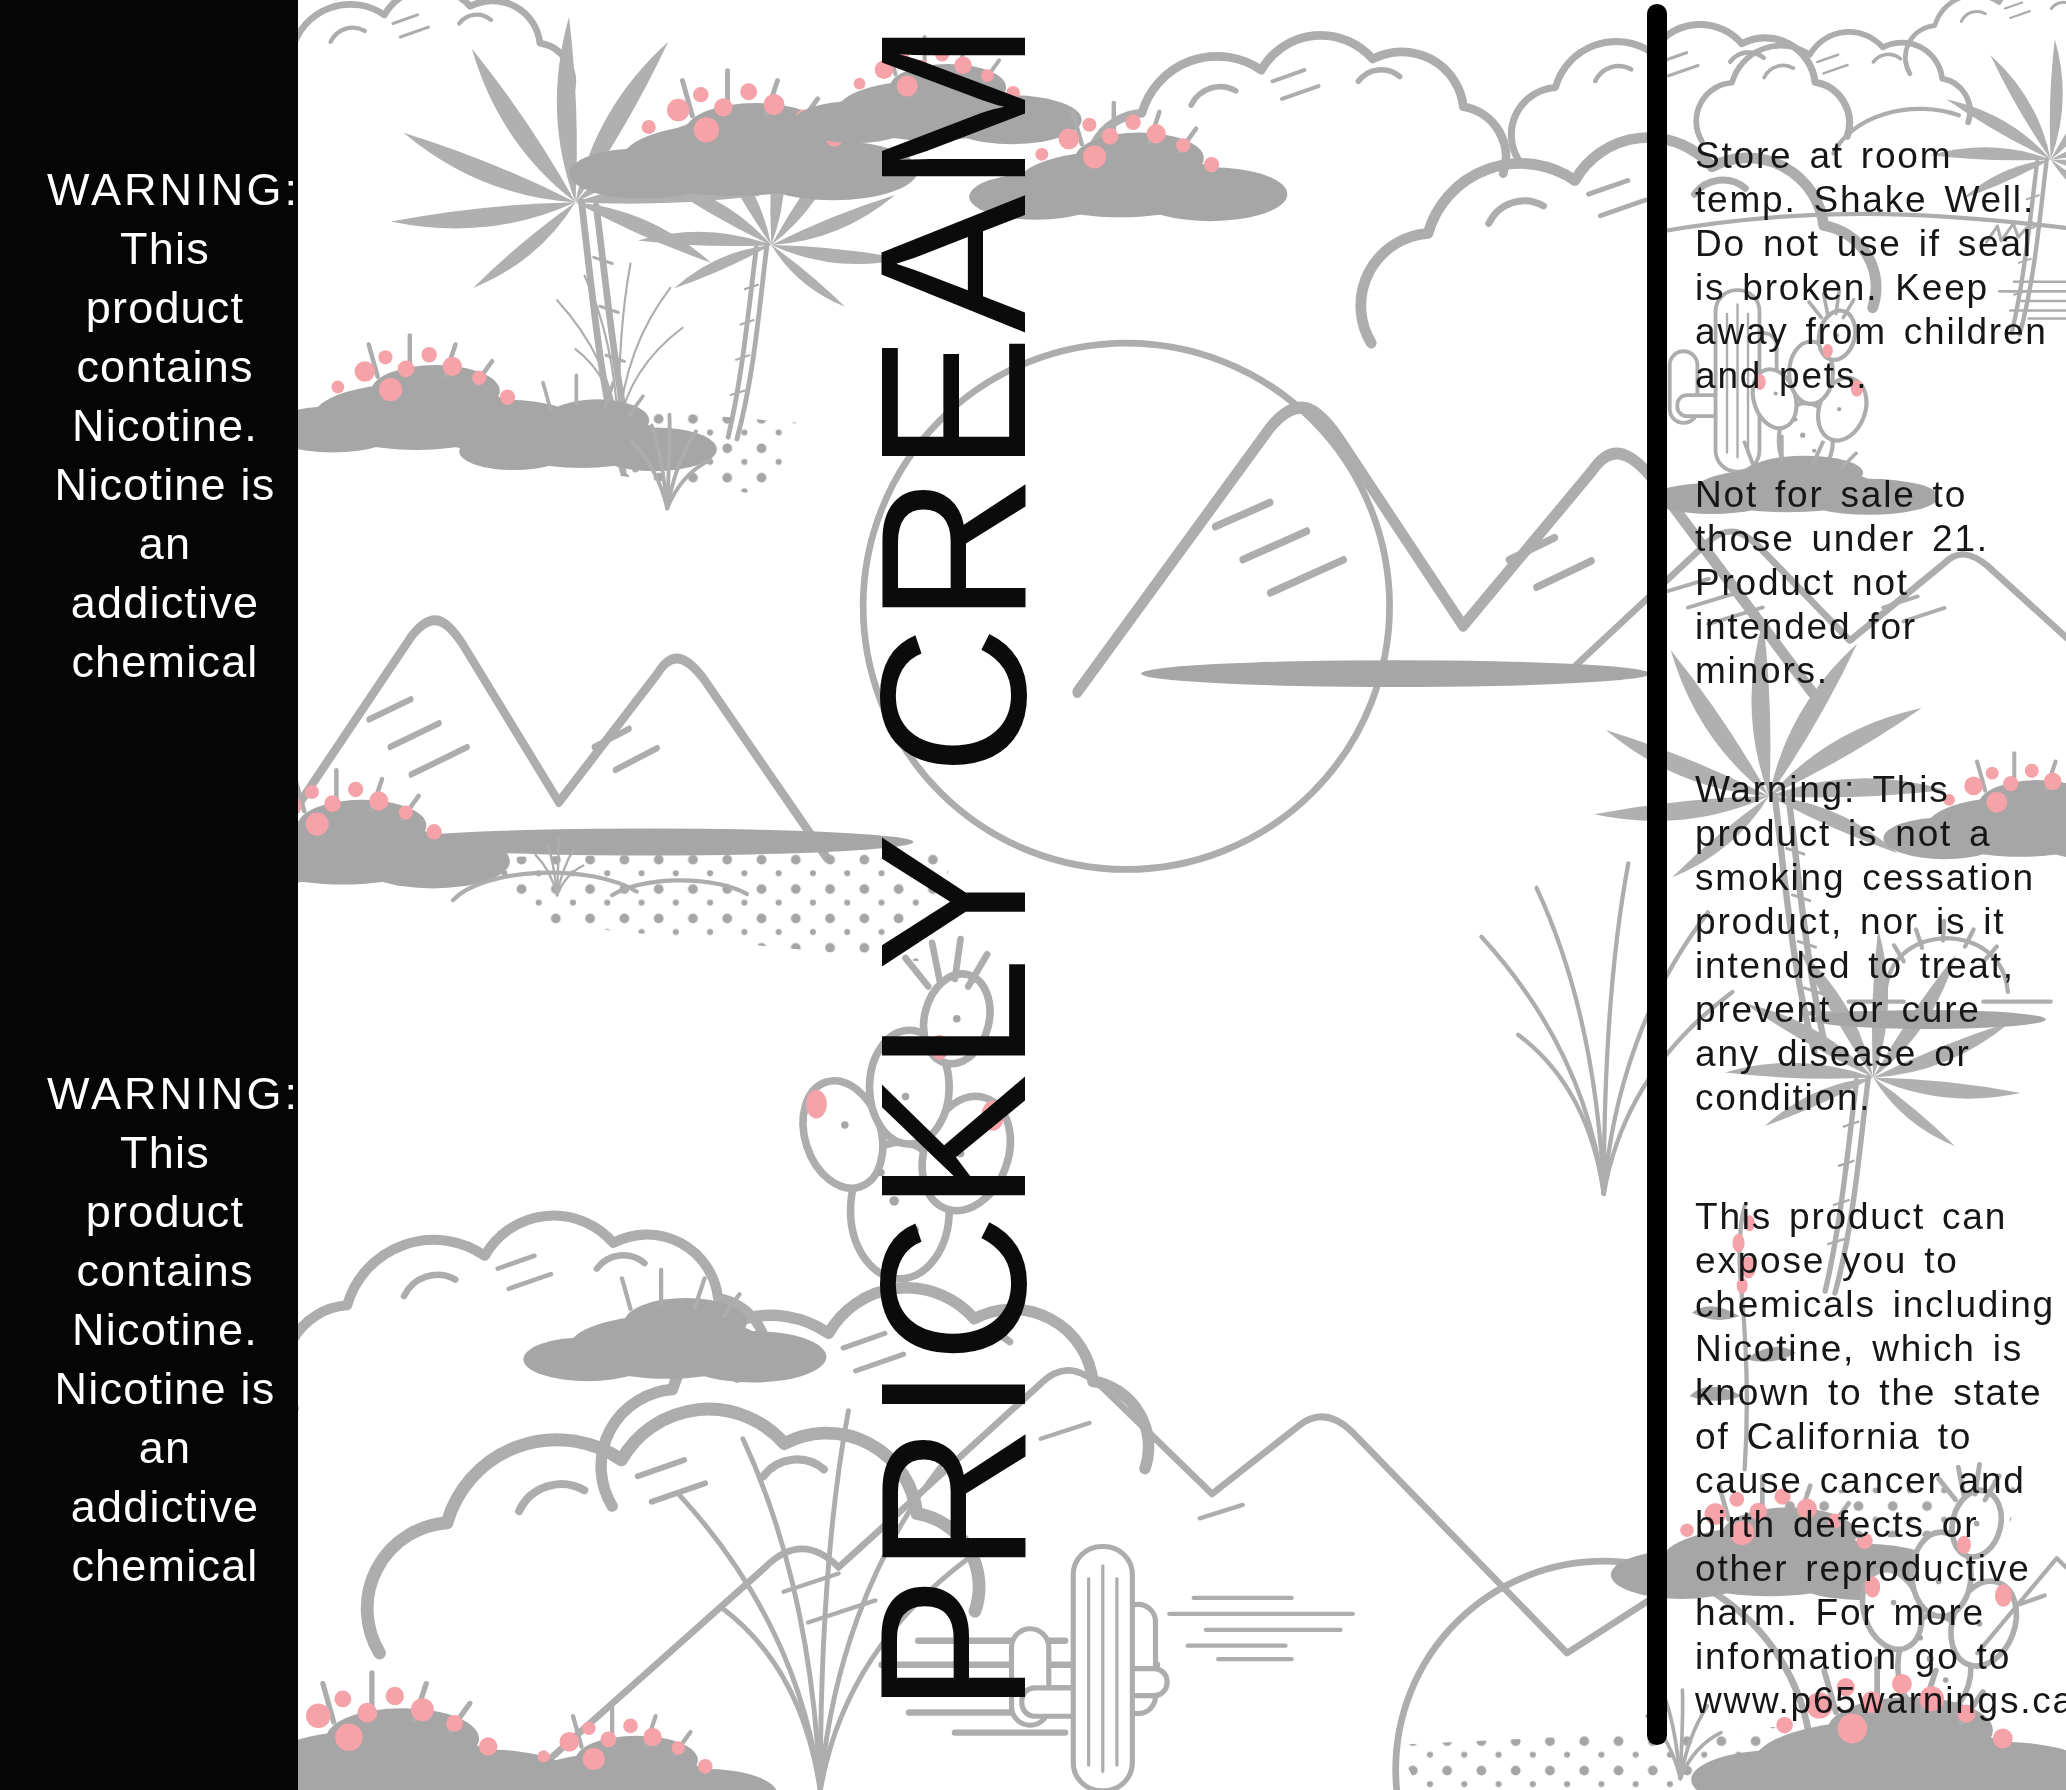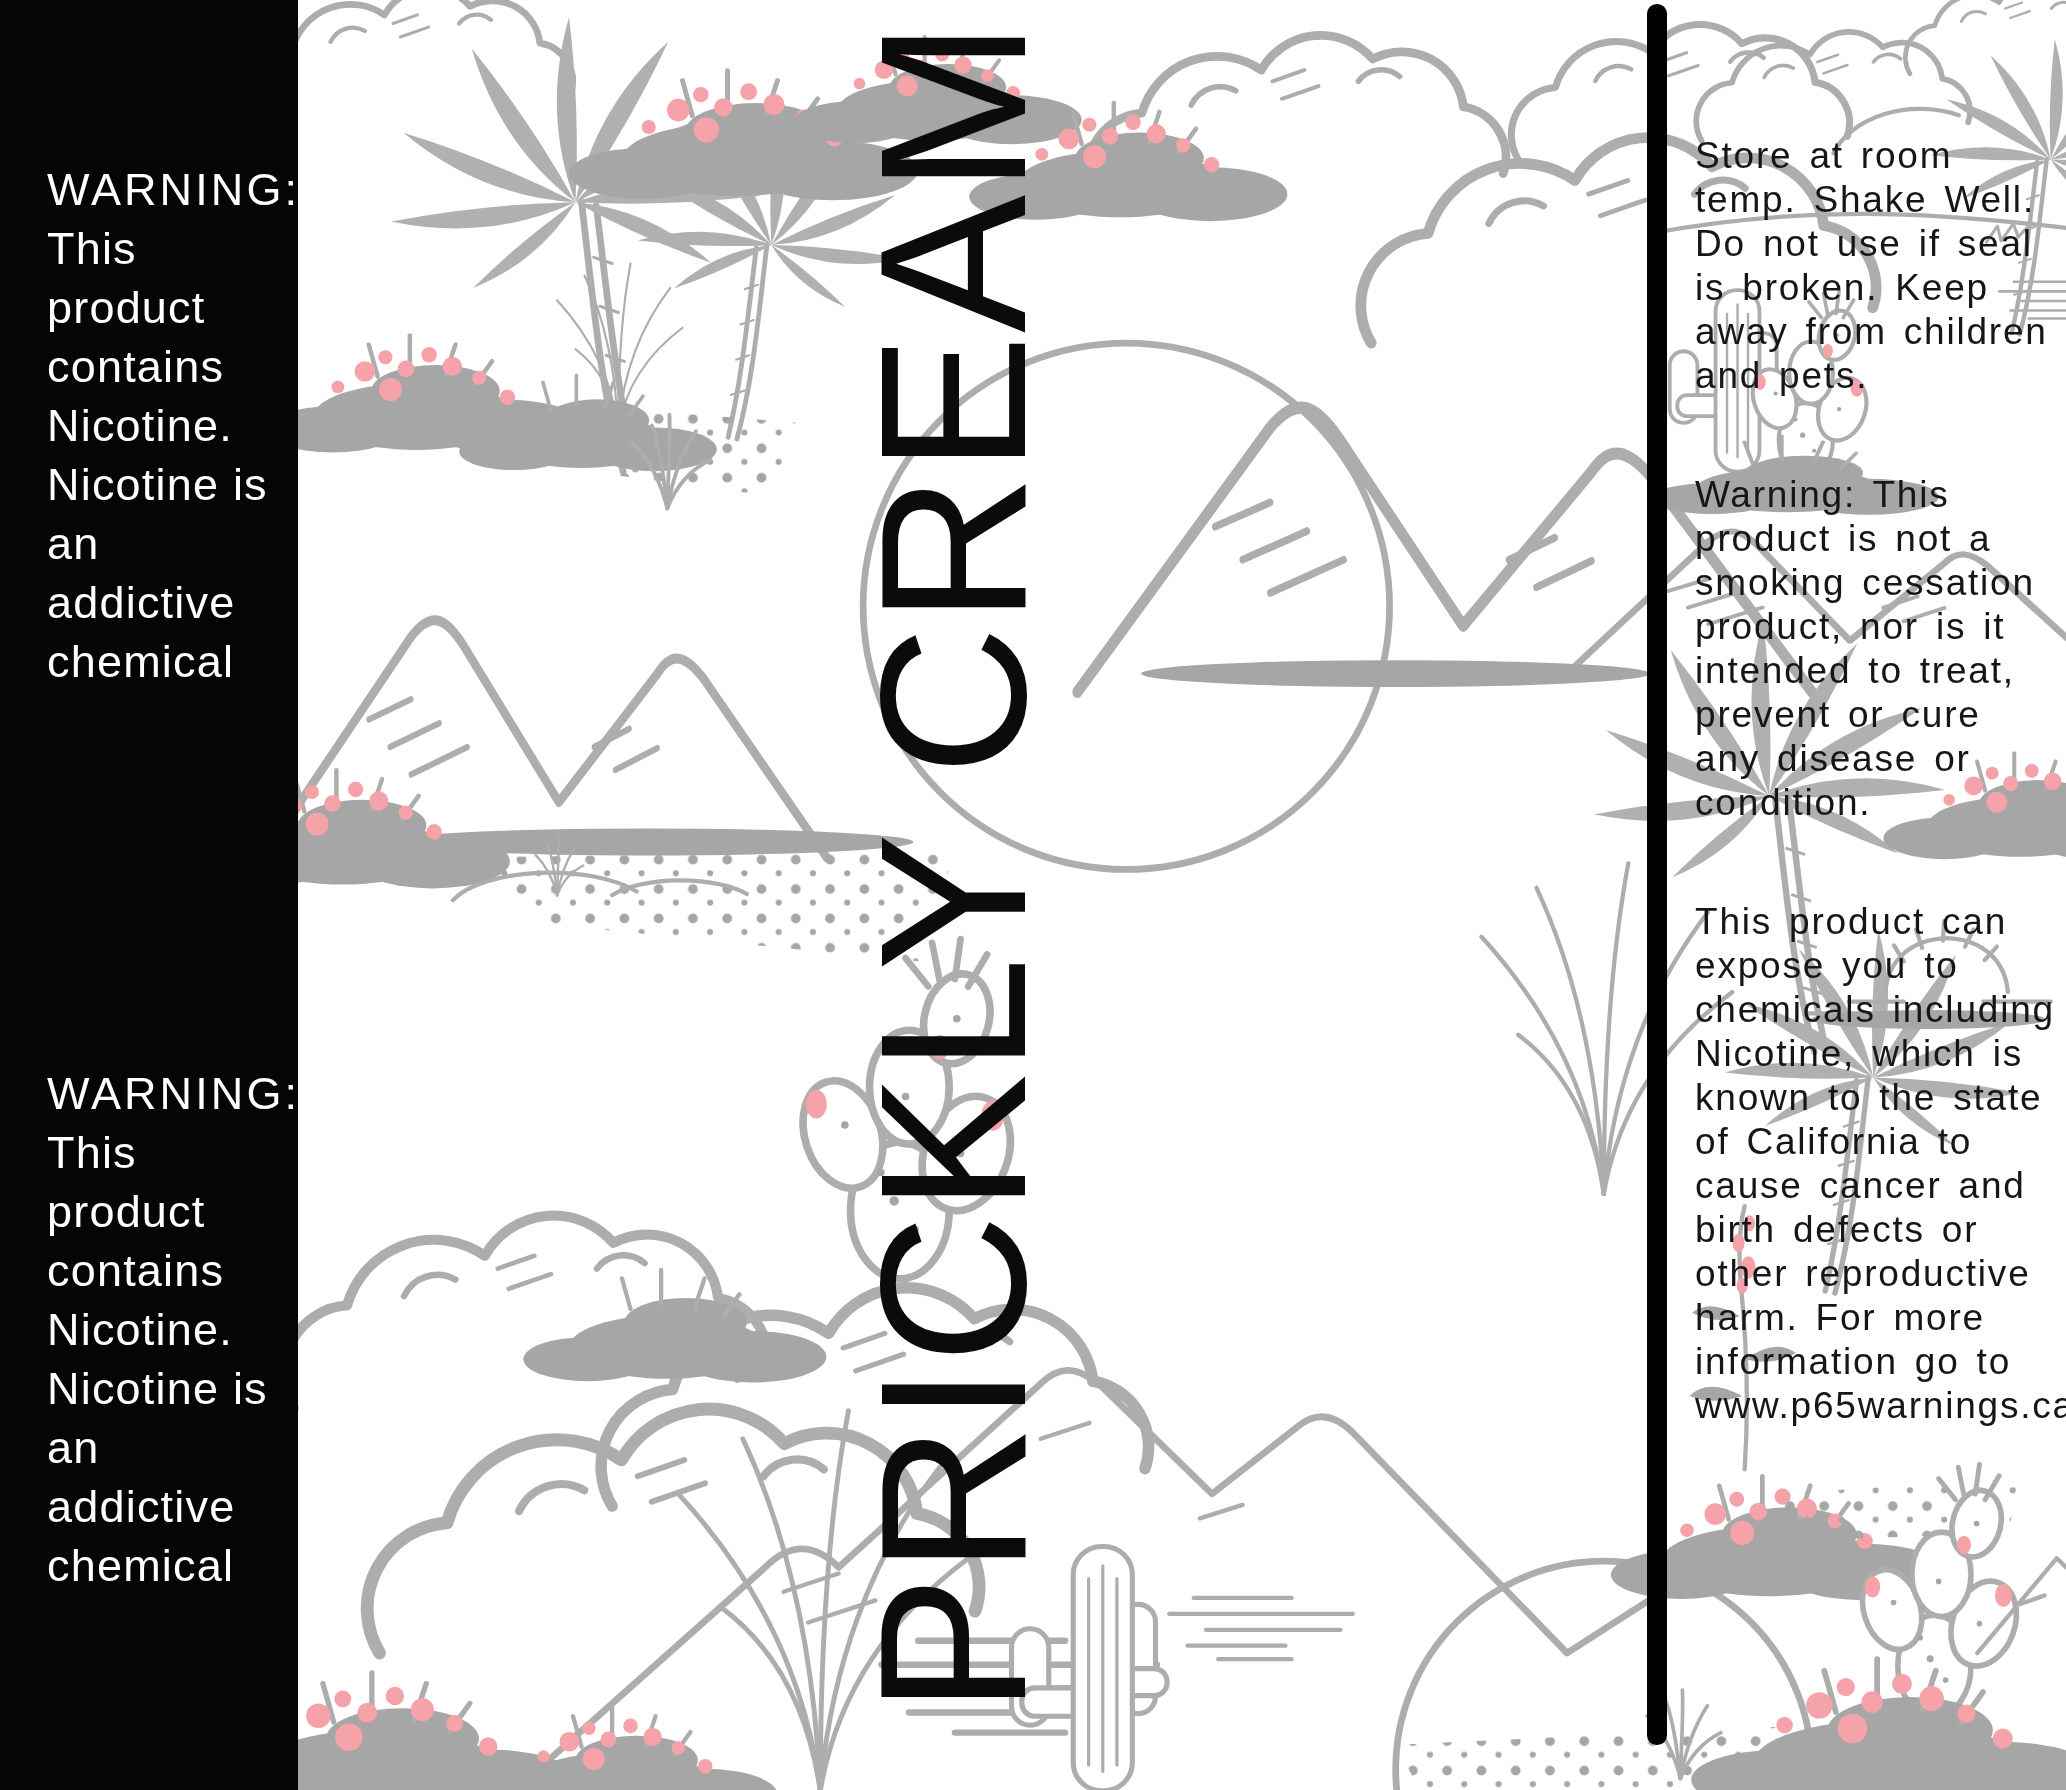--- a/index.html
+++ b/index.html
@@ -11,21 +11,21 @@
   
   svg.pattern{position:absolute;left:0;top:0;width:2066px;height:1791px;z-index:0;}
   .ln{stroke:#adadad;fill:none;stroke-linecap:round;stroke-linejoin:round;stroke-width:8px;}
   .lw1{stroke-width:5px;} .lw2{stroke-width:7px;} .lw3{stroke-width:11px;}
   .fl{fill:#b0b0b0;stroke:none;}
   .fl2{fill:#a6a6a6;stroke:none;}
   .pk{fill:#f5a2a8;stroke:none;}
   .cact{fill:#ffffff;stroke:#adadad;stroke-width:8px;}
 
   
-  .left-bar{position:absolute;left:0;top:0;width:298px;height:1791px;background:#050505;z-index:3;}
+  .left-bar{position:absolute;left:0;top:0;width:298px;height:1791px;background:#050505;z-index:3;text-align:center;}
   .warning-block{position:absolute;left:47px;width:236px;color:#ffffff;
                  font-size:45px;line-height:59px;letter-spacing:1.2px;font-weight:400;}
   .warning-top{top:160px;}
   .warning-bottom{top:1064px;}
   .warning-heading{letter-spacing:3.1px;}
 
   
   .product-title{position:absolute;left:96px;top:744px;width:1714px;height:245px;
                  transform:rotate(-90deg);transform-origin:center;
                  display:flex;align-items:center;justify-content:center;
@@ -258,18 +258,19 @@
     </div>
   </div>
 
   <div class="product-title">PRICKLY CREAM</div>
 
 
   <div class="divider"></div>
 
   <div class="right-panel">
     <p>Store at room temp. Shake Well. Do not use if seal is broken. Keep away from children and pets.</p>
+    <p>Not for sale to those under 21. Product not intended for minors.</p>
     <p>Warning: This product is not a smoking cessation product, nor is it intended to treat, prevent or cure any disease or condition.</p>
     <p>This product can expose you to chemicals including Nicotine, which is known to the state of California to cause cancer and birth defects or other reproductive harm. For more information go to www.p65warnings.ca.gov</p>
   </div>
 
 </div>
 
 
 </body></html>

